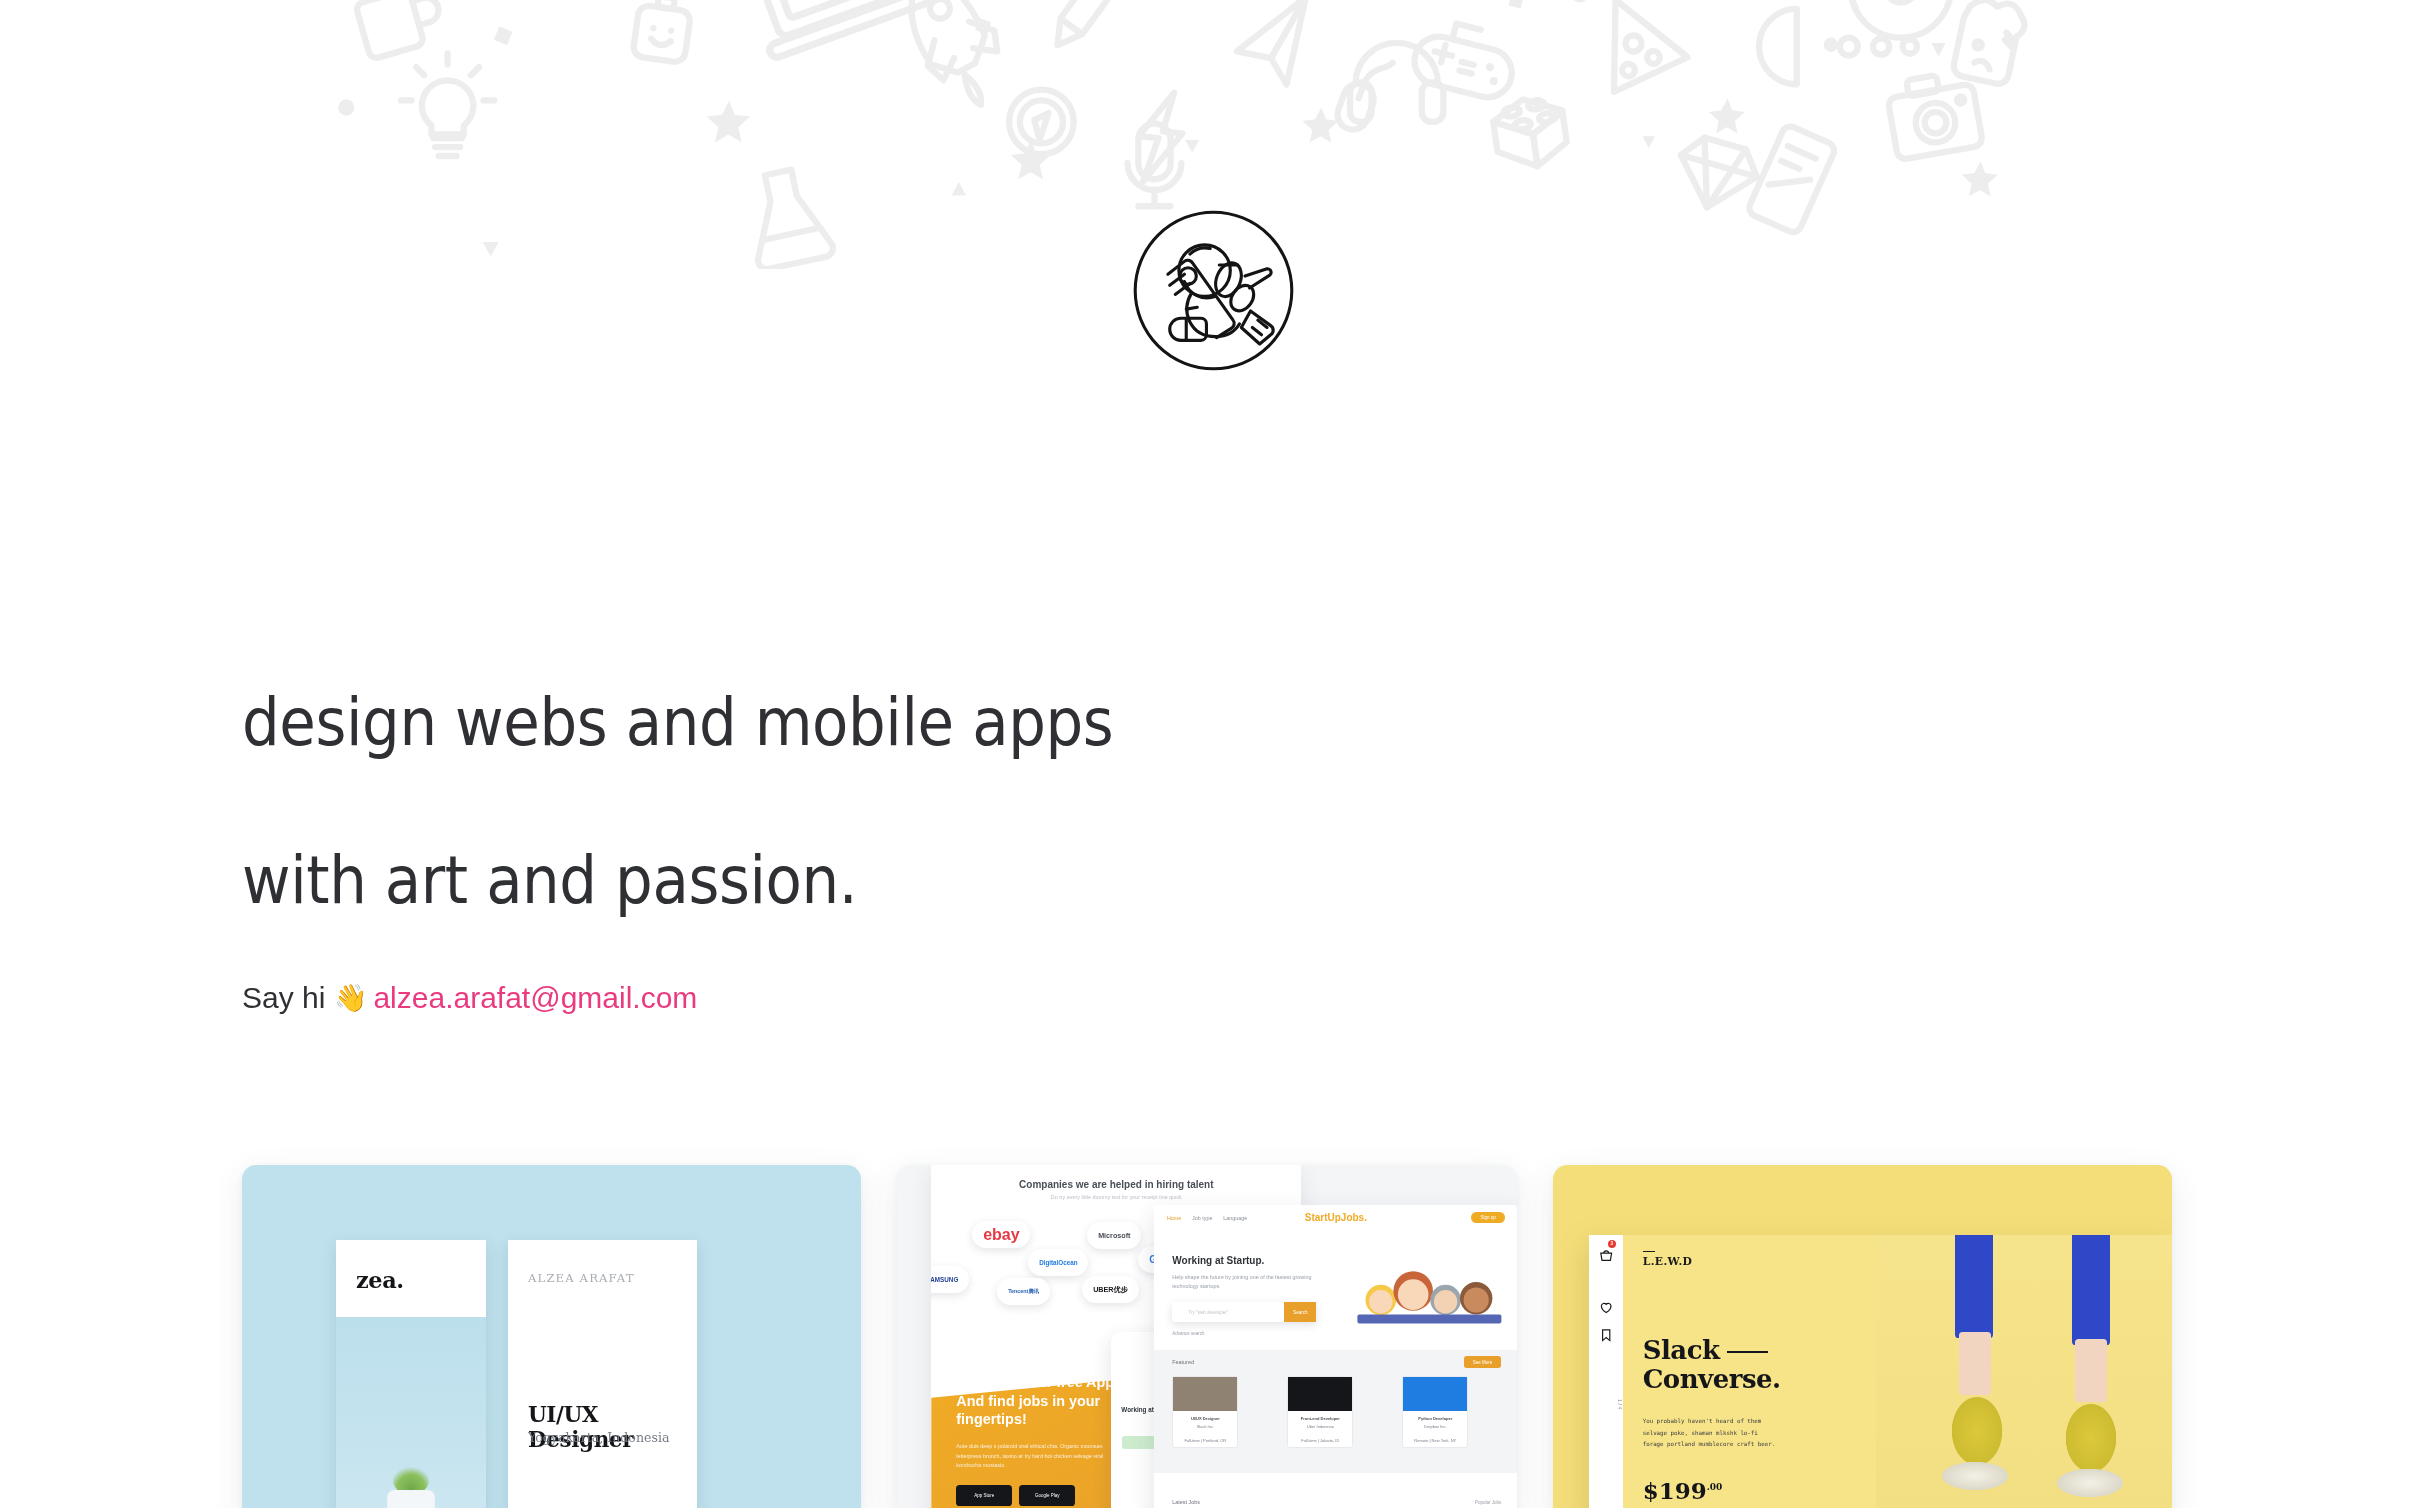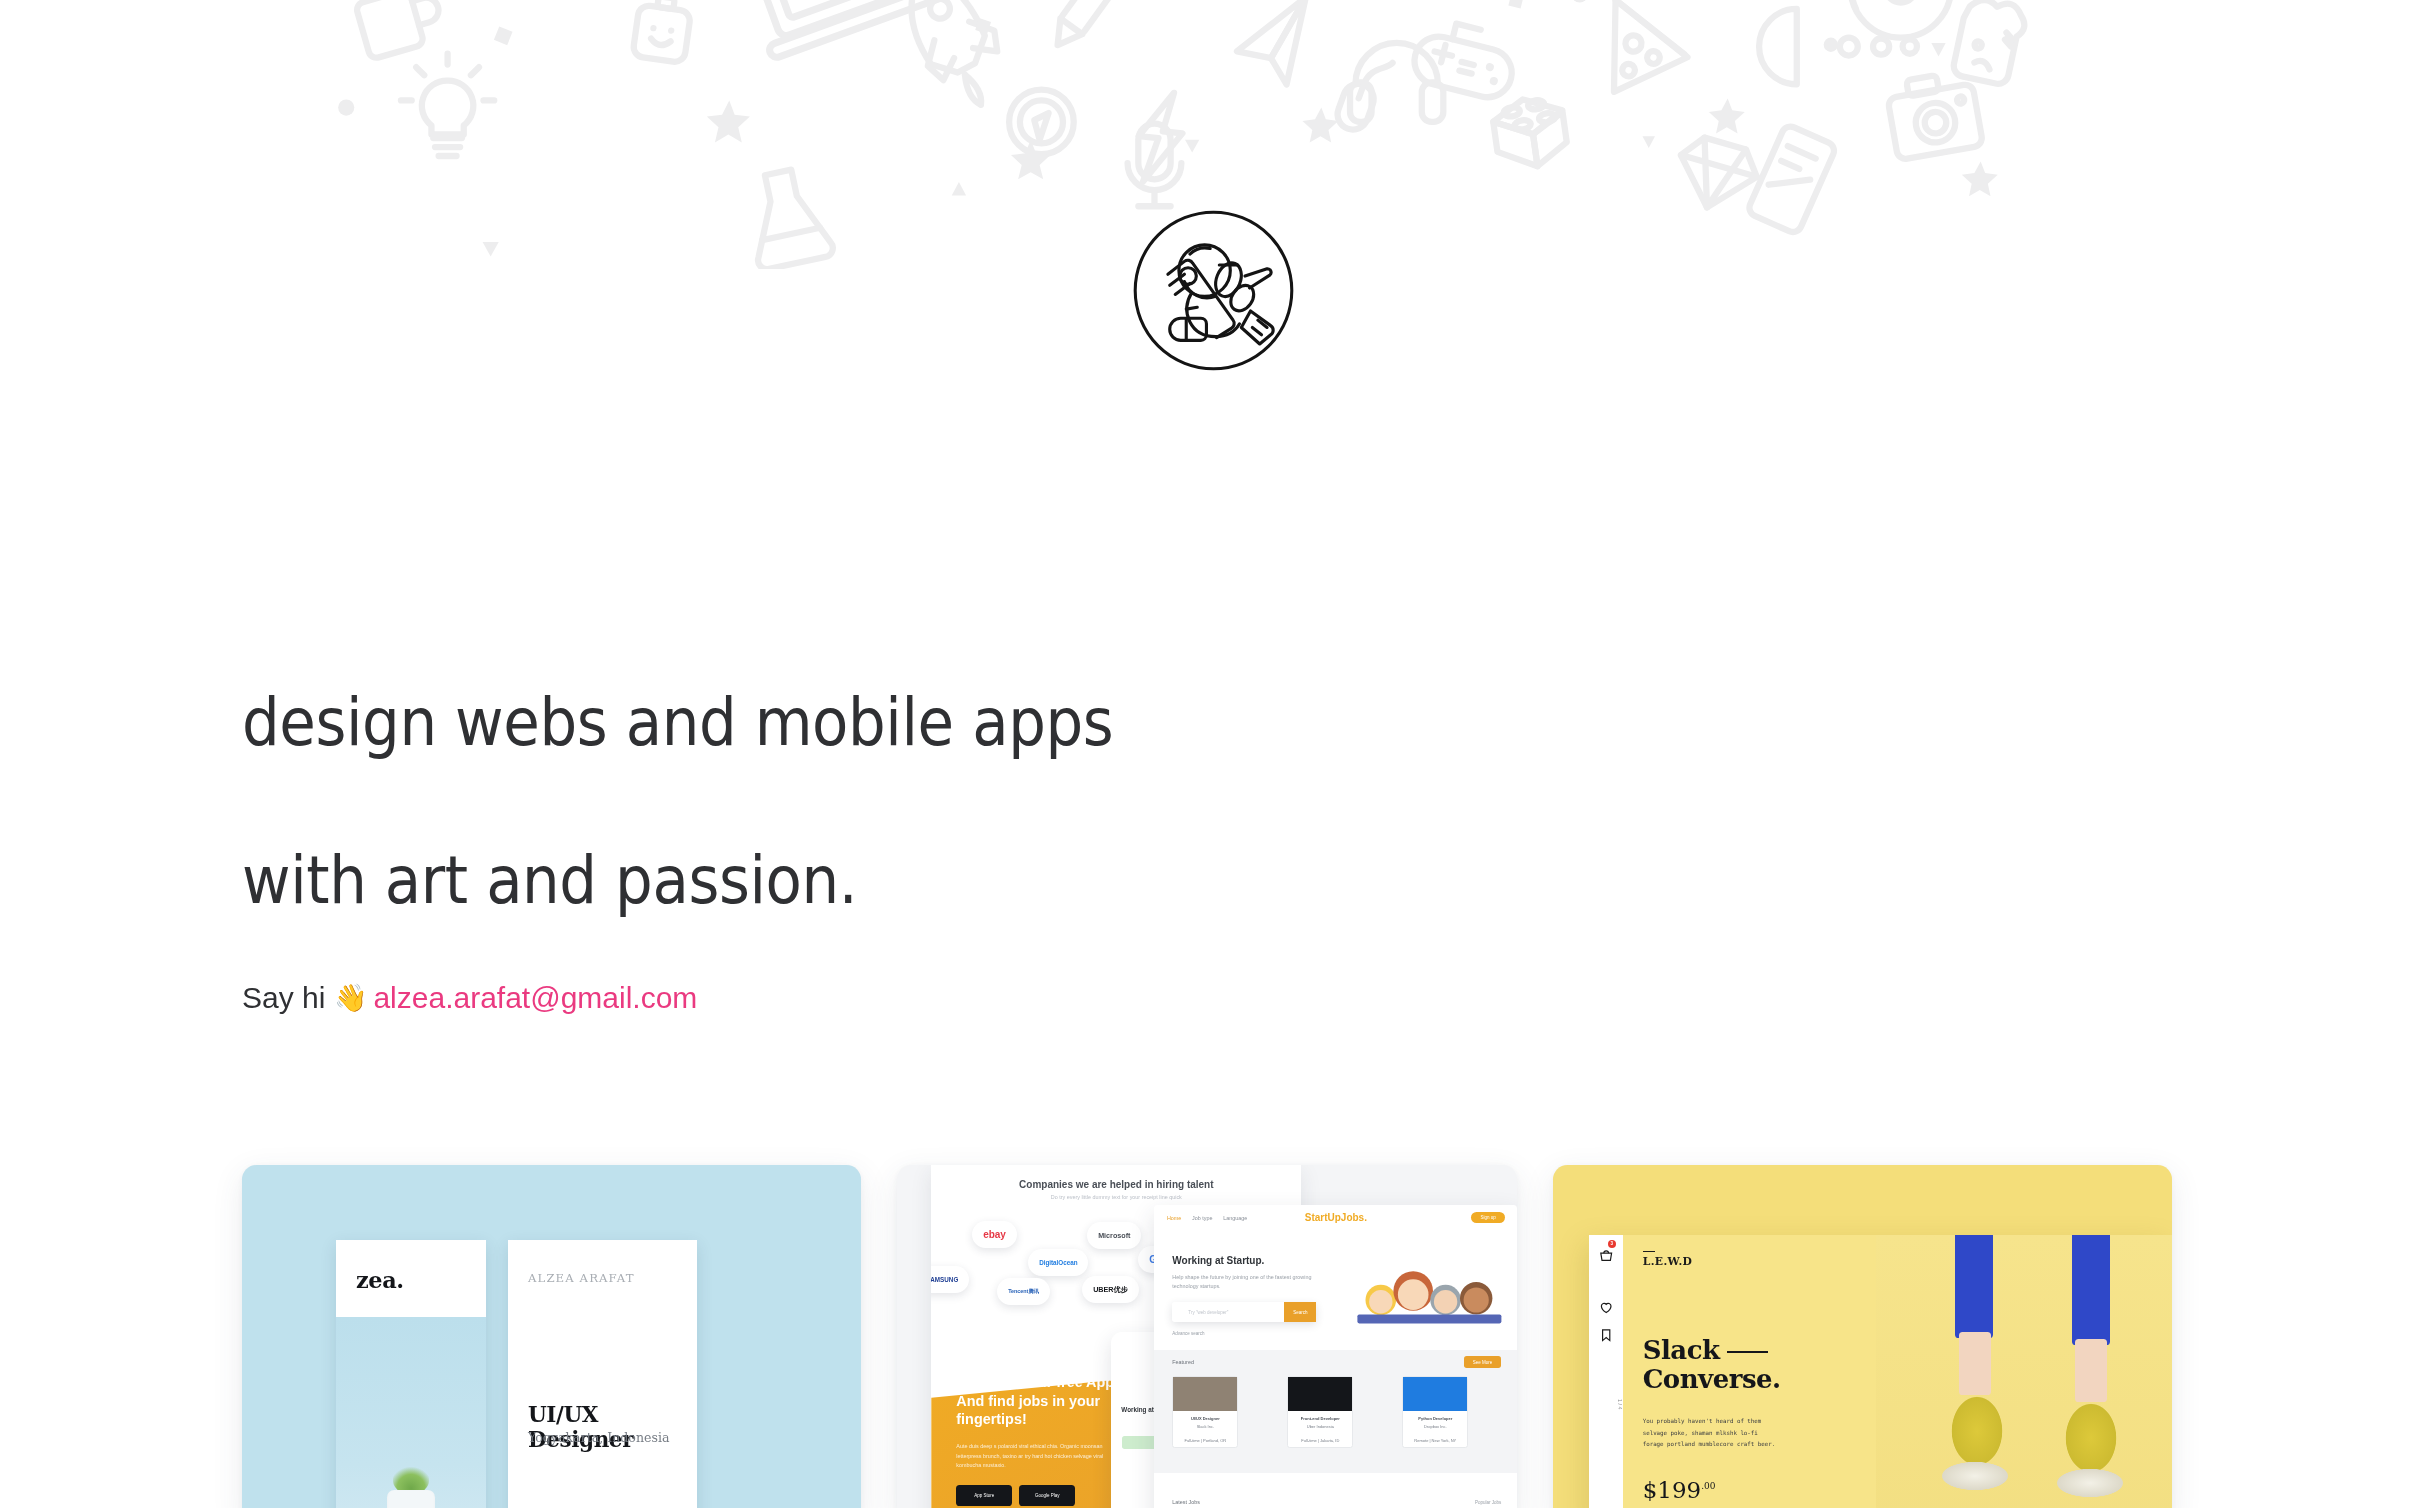--- a/index.html
+++ b/index.html
@@ -121,21 +121,21 @@
     font-size:10px; color:#4a4f57; font-weight:600;
   }
   .c2-web .w-sub {
     position:absolute; left:0; right:0; top:29px; text-align:center;
     font-size:5.4px; color:#b9bec6;
   }
   .logo-chip {
     position:absolute; background:#fff; border-radius:20px;
     box-shadow:0 2.7px 9px rgba(40,50,70,0.13);
     display:flex; align-items:center; justify-content:center;
-    font-size:10px; font-weight:700; height:27px; padding:0 10.8px;
+    font-size:16px; font-weight:700; height:27px; padding:0 10.8px;
   }
   .c2-web .orange-wedge {
     position:absolute; left:0; right:0; bottom:0; height:162px;
     background:linear-gradient(150deg,#f0ab25 0%, #e9a02a 100%);
     clip-path:polygon(0 22%, 100% 0, 100% 100%, 0 100%);
   }
   .c2-web .dl-h {
     position:absolute; left:25px; bottom:95px; width:207px;
     color:#fff; font-size:14.4px; font-weight:700; line-height:1.3;
   }
@@ -282,21 +282,21 @@
   }
   .c3-h .dash { display:inline-block; width:41px; height:2.7px; background:#15161a; vertical-align:middle; margin-left:7.2px;}
   .c3-p {
     position:absolute; left:54px; top:181px; width:135px;
     font-family:"DejaVu Sans Mono","Liberation Mono", monospace;
     font-size:5.8px; line-height:2; color:#3a3c40;
   }
   .c3-price {
     position:absolute; left:54px; top:242px;
     font-family:"DejaVu Serif","Liberation Serif", serif;
-    font-weight:400; font-size:23px; color:#15161a;
+    font-weight:700; font-size:23px; color:#15161a;
   }
   .c3-price sup { font-size:9px; vertical-align:super; }
 </style>
 </head>
 <body>
 
 <div class="page">
 
   <div class="doodle-band">
     <svg width="2413" height="305" viewBox="0 0 2688 340" fill="none" stroke="#ededee" stroke-width="7" stroke-linecap="round" stroke-linejoin="round">

